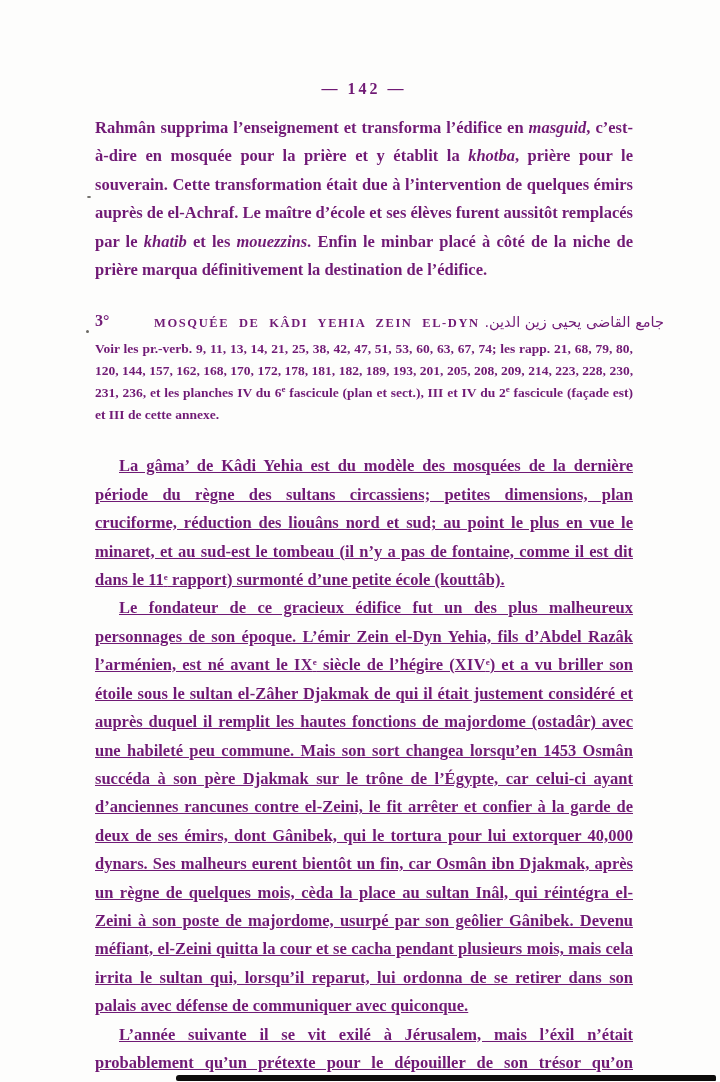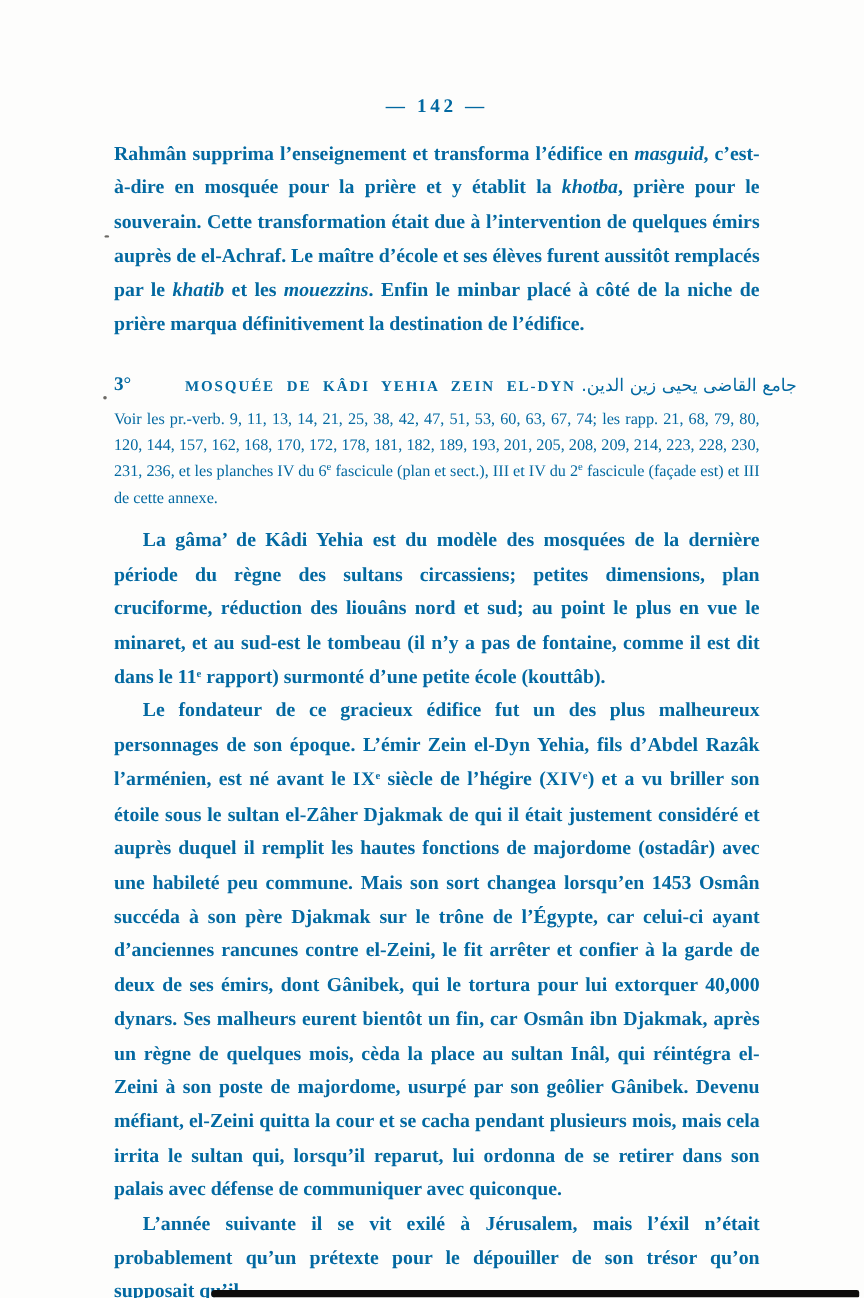--- a/index.html
+++ b/index.html
@@ -7,21 +7,21 @@
     padding: 0;
     background: #ffffff;
   }
   .page {
     position: relative;
     width: 720px;
     height: 1082px;
     background: #fdfdfc;
     overflow: hidden;
     font-family: "Liberation Serif", serif;
-    color: #0369a1;
+    color: #701a75;
   }
   .column {
     position: absolute;
     left: 95px;
     top: 80px;
     width: 538px;
   }
   .page-number {
     text-align: center;
     font-size: 16px;
@@ -32,20 +32,21 @@
   .body-para {
     margin: 0;
     font-size: 16.5px;
     line-height: 28.4px;
     font-weight: bold;
     text-align: justify;
     text-justify: inter-word;
   }
   .body-para.indent {
     text-indent: 24px;
+    text-decoration: underline;
   }
   .section-heading {
     margin: 26px 0 6px 0;
     text-align: center;
     white-space: nowrap;
   }
   .heading-number {
     font-size: 16px;
     font-weight: bold;
     vertical-align: 1px;
@@ -57,24 +58,24 @@
     word-spacing: 5px;
     margin-left: 40px;
   }
   .heading-arabic {
     font-family: "DejaVu Sans", sans-serif;
     font-size: 14.5px;
     font-weight: normal;
     unicode-bidi: isolate;
   }
   .references-note {
-    margin: 0 0 10px 0;
+    margin: 0 0 26px 0;
     font-size: 13.5px;
     line-height: 22px;
-    font-weight: normal;
+    font-weight: bold;
     text-align: justify;
     text-justify: inter-word;
   }
   sup {
     font-size: 9px;
     line-height: 0;
     vertical-align: 5px;
   }
   .sc {
     text-transform: uppercase;

